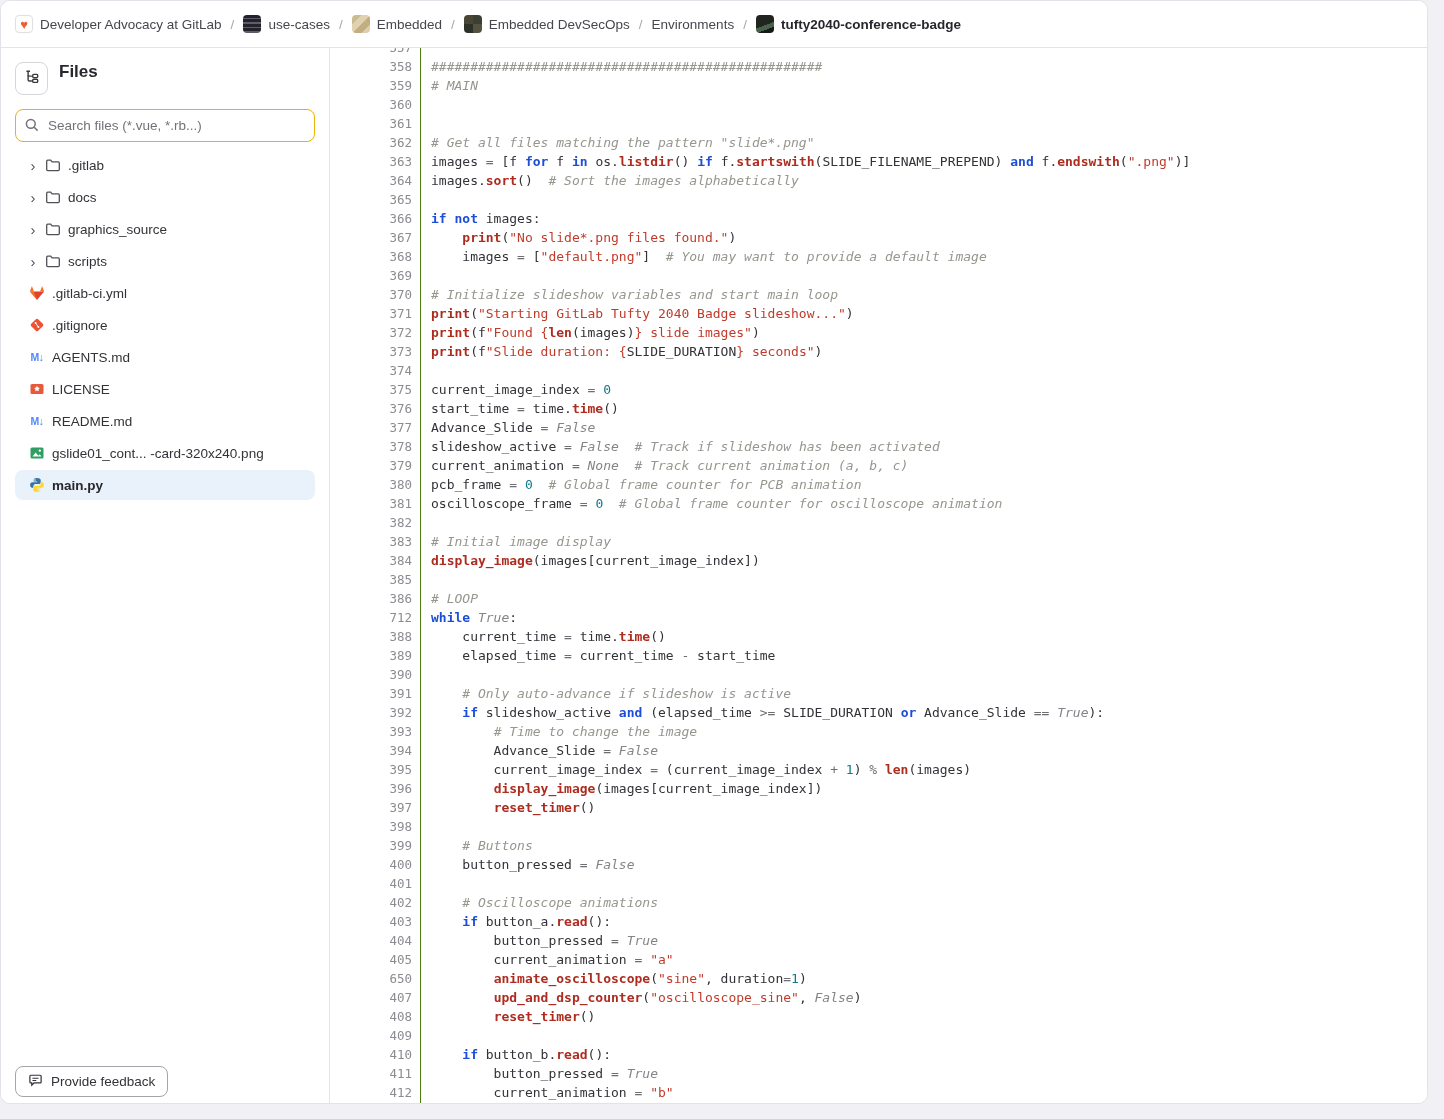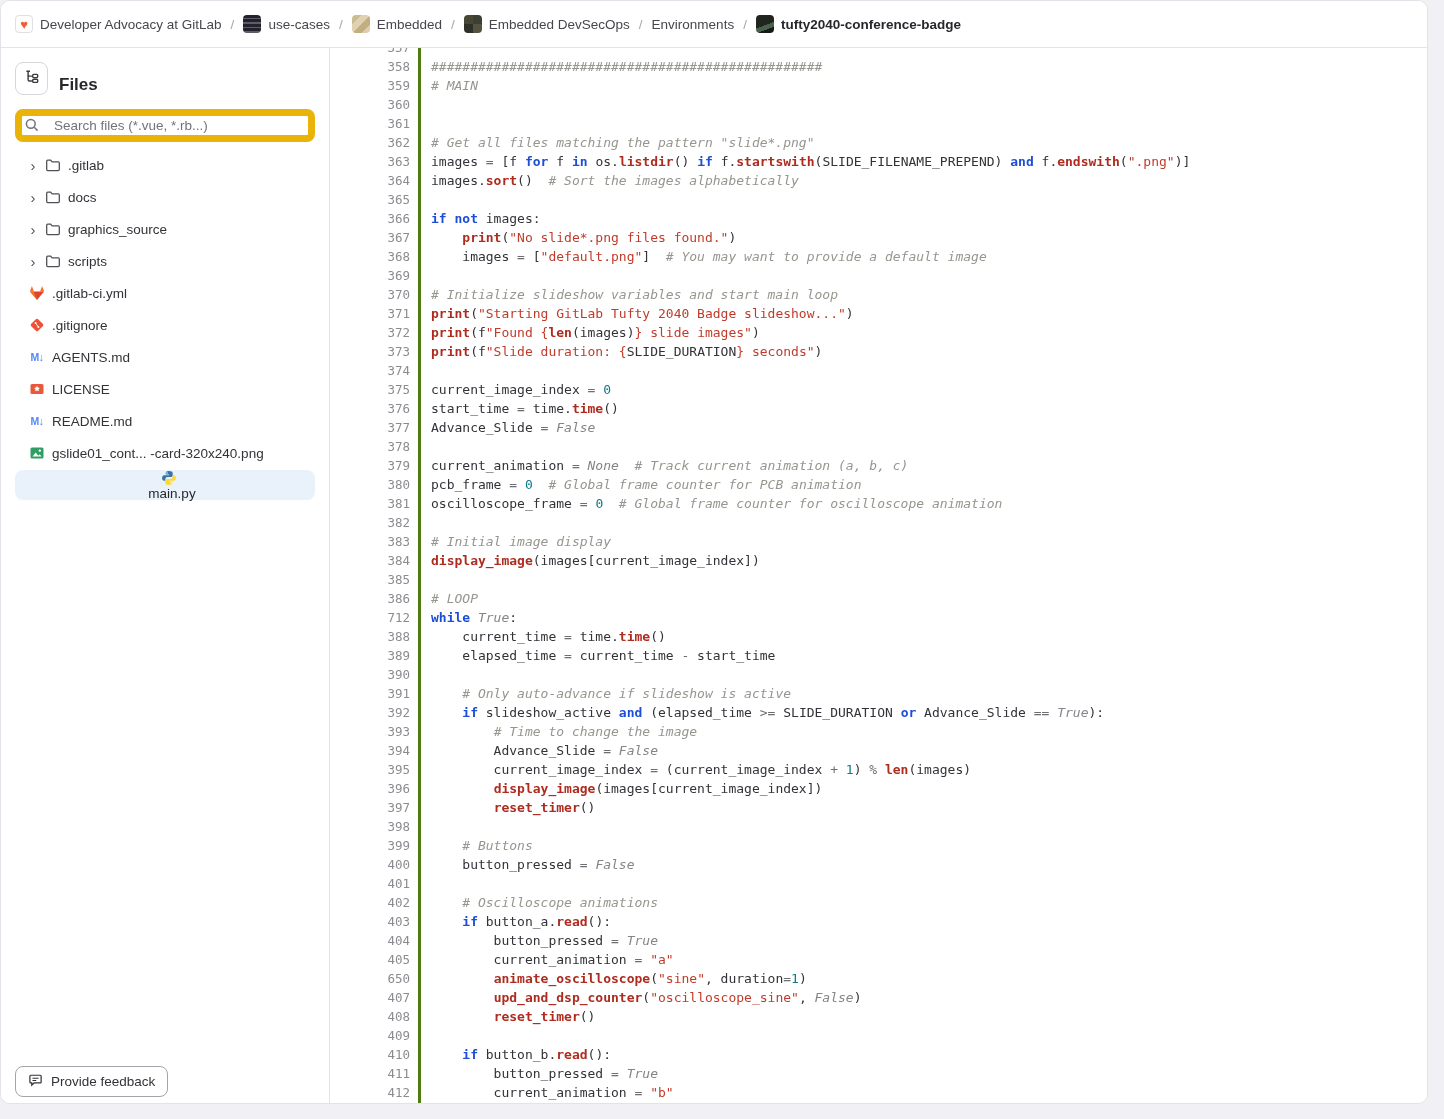--- a/index.html
+++ b/index.html
@@ -29,59 +29,59 @@
   .av-list-dark { background-image:repeating-linear-gradient(180deg,#23222b 0 3px,#5d5d6c 3px 4.5px); }
   .av-tan-pixel { background:linear-gradient(135deg,#cdbb90 25%,#e0d2b0 25% 50%,#c3ae82 50% 75%,#dccfae 75%); }
   .av-camo-dark { background:conic-gradient(#3c3f33 0 25%,#55523f 25% 50%,#2e3129 50% 75%,#4a4636 75%); }
   .av-badge-dark { background:linear-gradient(160deg,#20251f 55%,#4a624b 55% 75%,#161a17 75%); }
   
   .main { display:flex; height:1057px; }
   .sidebar {
     position:relative; width:329px; flex:0 0 329px;
     border-right:1px solid #e4e3e8; padding:12px 14px; background:#fff;
   }
-  .sb-head { display:flex; align-items:flex-end; gap:11px; margin:2px 0 14px; }
+  .sb-head { display:flex; align-items:flex-start; gap:11px; margin:2px 0 14px; }
   .tree-btn { width:33px; height:33px; border:1px solid #d6d5db; border-radius:8px; background:#fff; display:flex; align-items:center; justify-content:center; padding:0; cursor:pointer; }
   .sb-head h1 { margin:0; font-size:17px; font-weight:700; color:#28272d; }
   .searchbox { position:relative; margin-bottom:8px; }
   .searchbox input {
-    width:100%; height:33px; border:7px solid #eab308; border-radius:8px;
+    width:100%; height:33px; border:1px solid #eab308; border-radius:8px;
     padding:0 10px 0 32px; font-size:13.5px; color:#333238; outline:none;
     font-family:"Liberation Sans", sans-serif;
   }
   .searchbox input::placeholder { color:#737278; }
   .searchbox .sicon { position:absolute; left:9px; top:8px; }
   .tree { margin-top:6px; }
   .trow {
     display:flex; align-items:center; height:30px; margin-bottom:2px;
     font-size:13.5px; color:#333238; border-radius:8px; cursor:pointer; padding-left:10px;
   }
   .trow .chev { width:16px; text-align:center; color:#535158; font-size:15px; line-height:1; margin-right:4px; }
   .trow .ticon { width:16px; height:16px; margin-right:7px; display:flex; align-items:center; justify-content:center; flex:0 0 16px; }
   .trow.filerow { padding-left:14px; }
-  .trow.selected { background:#e9f2fb; font-weight:400; color:#28272d;flex-direction:column; }
+  .trow.selected { background:#e9f2fb; font-weight:700; color:#28272d; }
   .mdicon { color:#4f8af9; font-weight:800; font-size:10.5px; letter-spacing:-0.5px; white-space:nowrap; }
   .feedback {
     position:absolute; left:14px; bottom:8px; height:31px;
     display:flex; align-items:center; gap:8px; padding:0 12px;
     border:1px solid #a5a4aa; border-radius:8px; background:#fff;
     font-size:13.5px; color:#333238; cursor:pointer;
     font-family:"Liberation Sans", sans-serif;
     margin-top:12px;
   }
   
   .code {
     flex:1; overflow:hidden; background:#fff;
     font-family:"DejaVu Sans Mono", monospace; font-size:13px; line-height:19px;
   }
   #codelines { margin-top:-10px; }
   .crow { display:flex; height:19px; }
   .ln {
     flex:0 0 91px; text-align:right; padding-right:8px; color:#8c8b92;
-    border-right:3px solid #4d7c0f; cursor:pointer; user-select:none; font-size:12.5px;
+    border-right:1px solid #4d7c0f; cursor:pointer; user-select:none; font-size:12.5px;
   }
   .lc { white-space:pre; padding-left:10px; }
   .tk.k { font-weight:700; color:#1d4ed8; }
   .tk.f { font-weight:700; color:#ae2c1f; }
   .tk.s { color:#c13b2a; }
   .tk.n { color:#0e7b8a; }
   .tk.b { color:#85848a;font-style:italic; }
   .tk.o { color:#6e6d73; }
   .tk.c { color:#96958e; font-style:italic; }
 </style>
@@ -337,20 +337,21 @@
           <div class="crow">
             <span class="ln">376</span>
             <span class="lc"><span class="tk">start_time </span><span class="tk o">=</span><span class="tk"> time.</span><span class="tk f">time</span><span class="tk">()</span></span>
           </div>
           <div class="crow">
             <span class="ln">377</span>
             <span class="lc"><span class="tk">Advance_Slide </span><span class="tk o">=</span><span class="tk"> </span><span class="tk b">False</span></span>
           </div>
           <div class="crow">
             <span class="ln">378</span>
+            <span class="lc"><span class="tk">slideshow_active </span><span class="tk o">=</span><span class="tk"> </span><span class="tk b">False</span><span class="tk">  </span><span class="tk c"># Track if slideshow has been activated</span></span>
           </div>
           <div class="crow">
             <span class="ln">379</span>
             <span class="lc"><span class="tk">current_animation </span><span class="tk o">=</span><span class="tk"> </span><span class="tk b">None</span><span class="tk">  </span><span class="tk c"># Track current animation (a, b, c)</span></span>
           </div>
           <div class="crow">
             <span class="ln">380</span>
             <span class="lc"><span class="tk">pcb_frame </span><span class="tk o">=</span><span class="tk"> </span><span class="tk n">0</span><span class="tk">  </span><span class="tk c"># Global frame counter for PCB animation</span></span>
           </div>
           <div class="crow">

